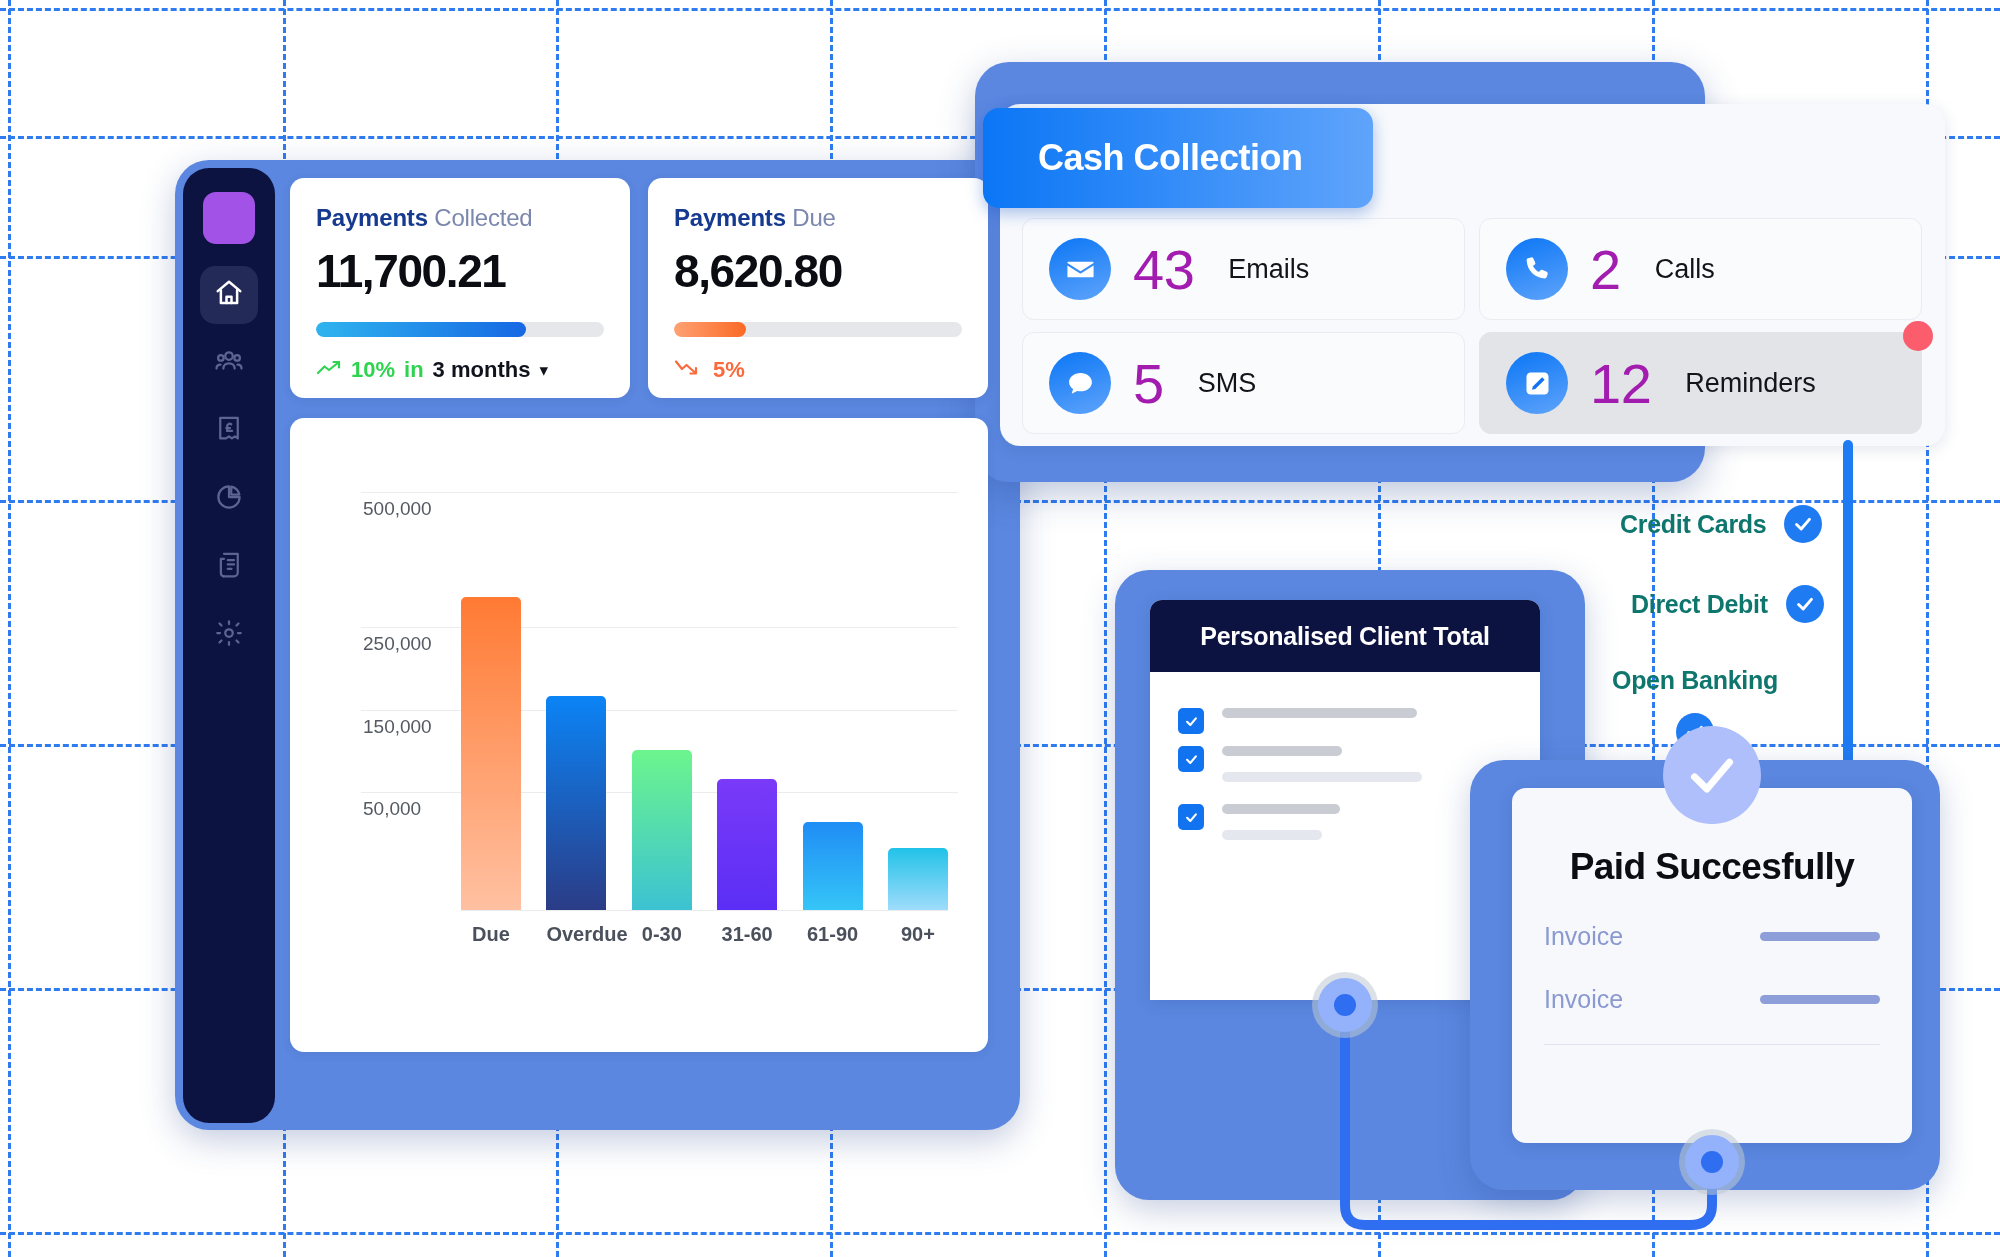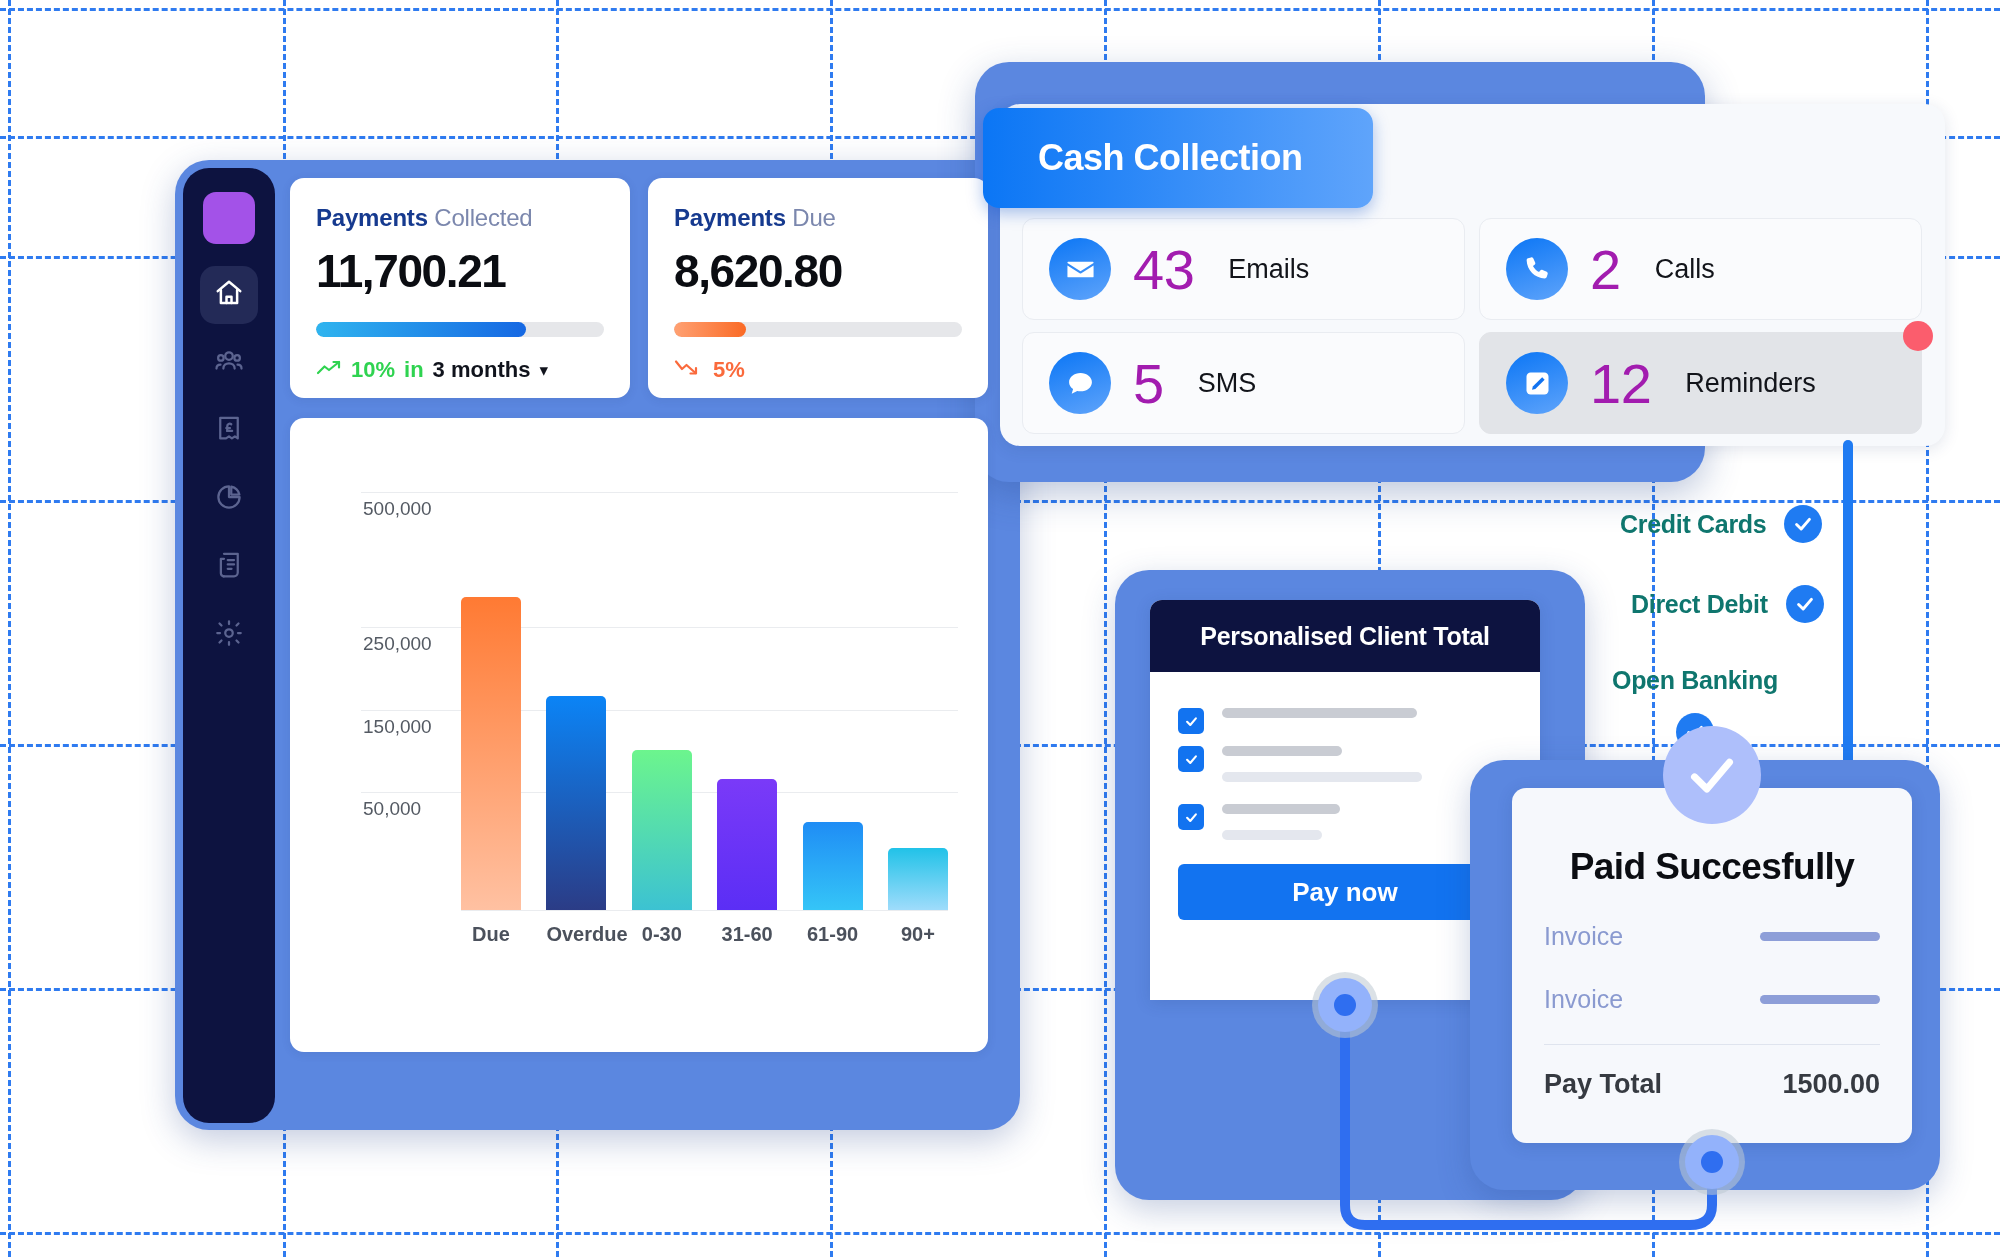--- a/index.html
+++ b/index.html
@@ -458,21 +458,20 @@
           <svg viewBox="0 0 24 24" fill="none" stroke="#fff" stroke-width="3.4" stroke-linecap="round" stroke-linejoin="round">
               <path d="M5 12.5 10 17.5 19 7"></path>
             </svg>
         </span>
         <div>
           <div class="skel" style="width:118px"></div>
           <div class="skel light" style="width:100px;margin-top:16px"></div>
         </div>
       </div>
     </div>
-    <div class="portal-pay">Pay now</div>
   </div>
 
   <div class="paid-shell"></div>
   <div class="paid-card">
     <div class="paid-check">
       <svg viewBox="0 0 24 24" fill="none" stroke="#fff" stroke-width="3" stroke-linecap="round" stroke-linejoin="round">
           <path d="M4.5 12.8 9.8 18 19.5 6.5"></path>
         </svg>
     </div>
     <div class="paid-title">Paid Succesfully</div>
@@ -481,24 +480,20 @@
       <span class="inv-lab">Invoice</span>
       <span class="inv-bar"></span>
     </div>
     <div class="inv-row">
       <span class="inv-lab">Invoice</span>
       <span class="inv-bar"></span>
     </div>
 
     <div class="paid-div"></div>
 
-    <div class="paid-total">
-      <span>Pay Total</span>
-      <span>1500.00</span>
-    </div>
   </div>
 
   <svg style="position:absolute; left:0; top:0; width:2000px; height:1257px; pointer-events:none;">
     <path d="M1345 1005 L1345 1205 Q1345 1225 1365 1225 L1690 1225 Q1712 1225 1712 1205 L1712 1162" fill="none" stroke="#2f6ef0" stroke-width="10" stroke-linecap="round"></path>
   </svg>
 
   <div class="node" style="left:1318px; top:978px;">
       <i></i>
     </div>
   <div class="node" style="left:1685px; top:1135px;">

